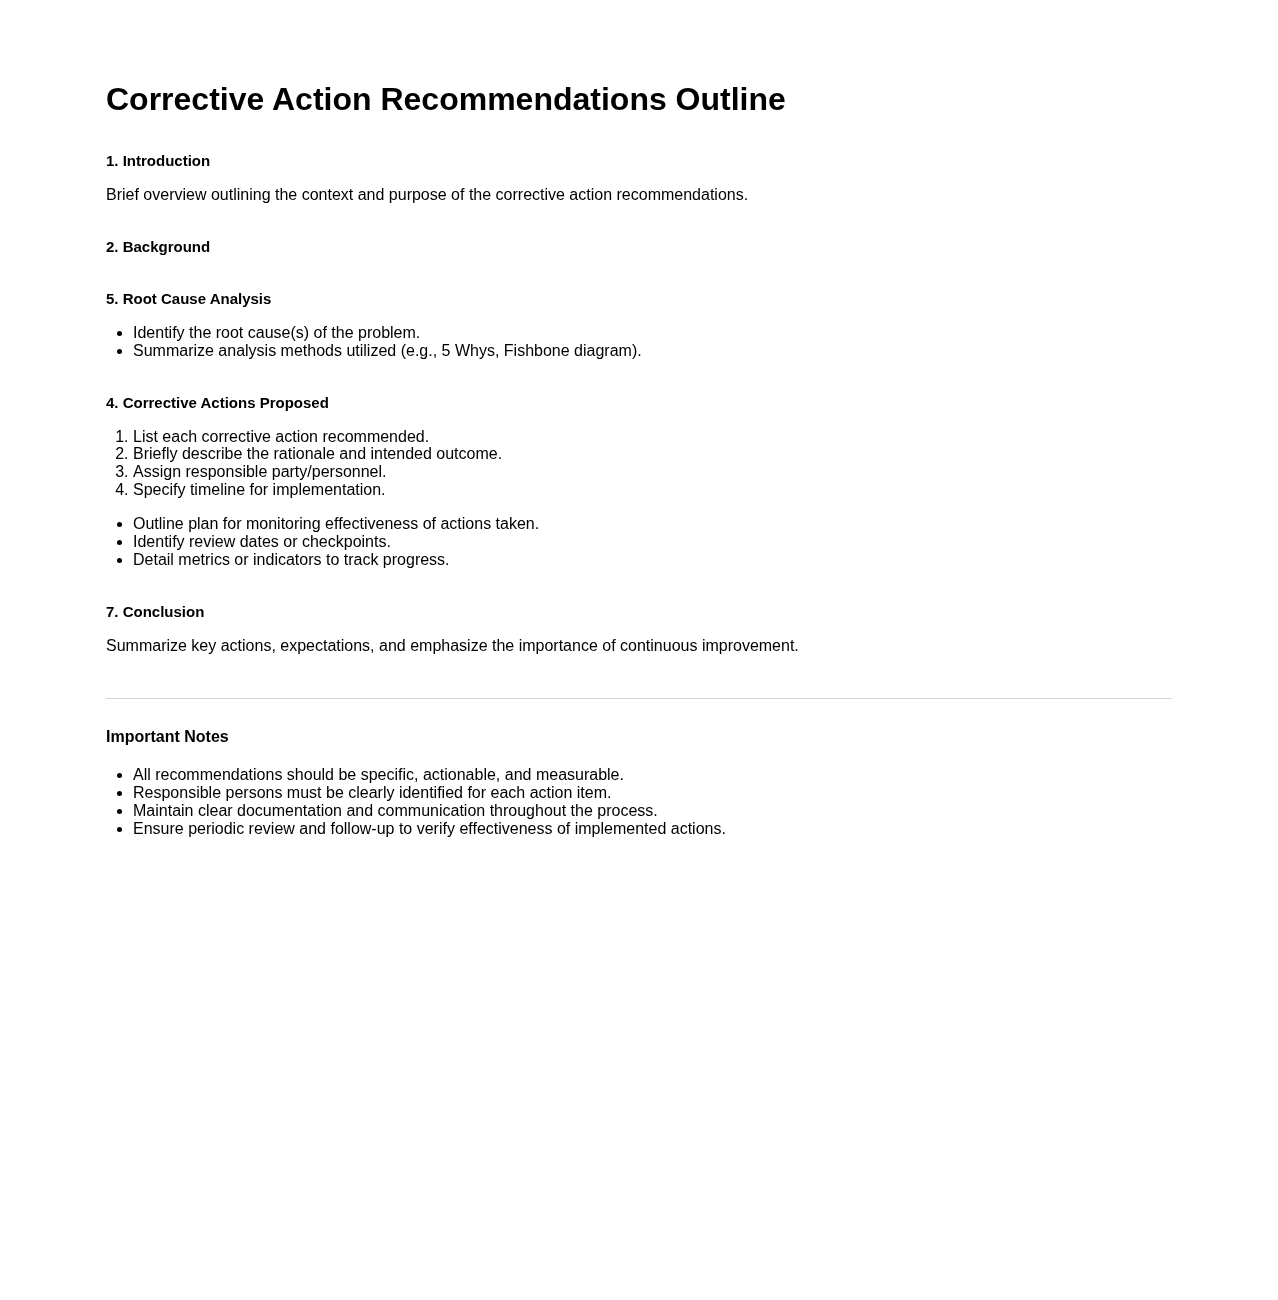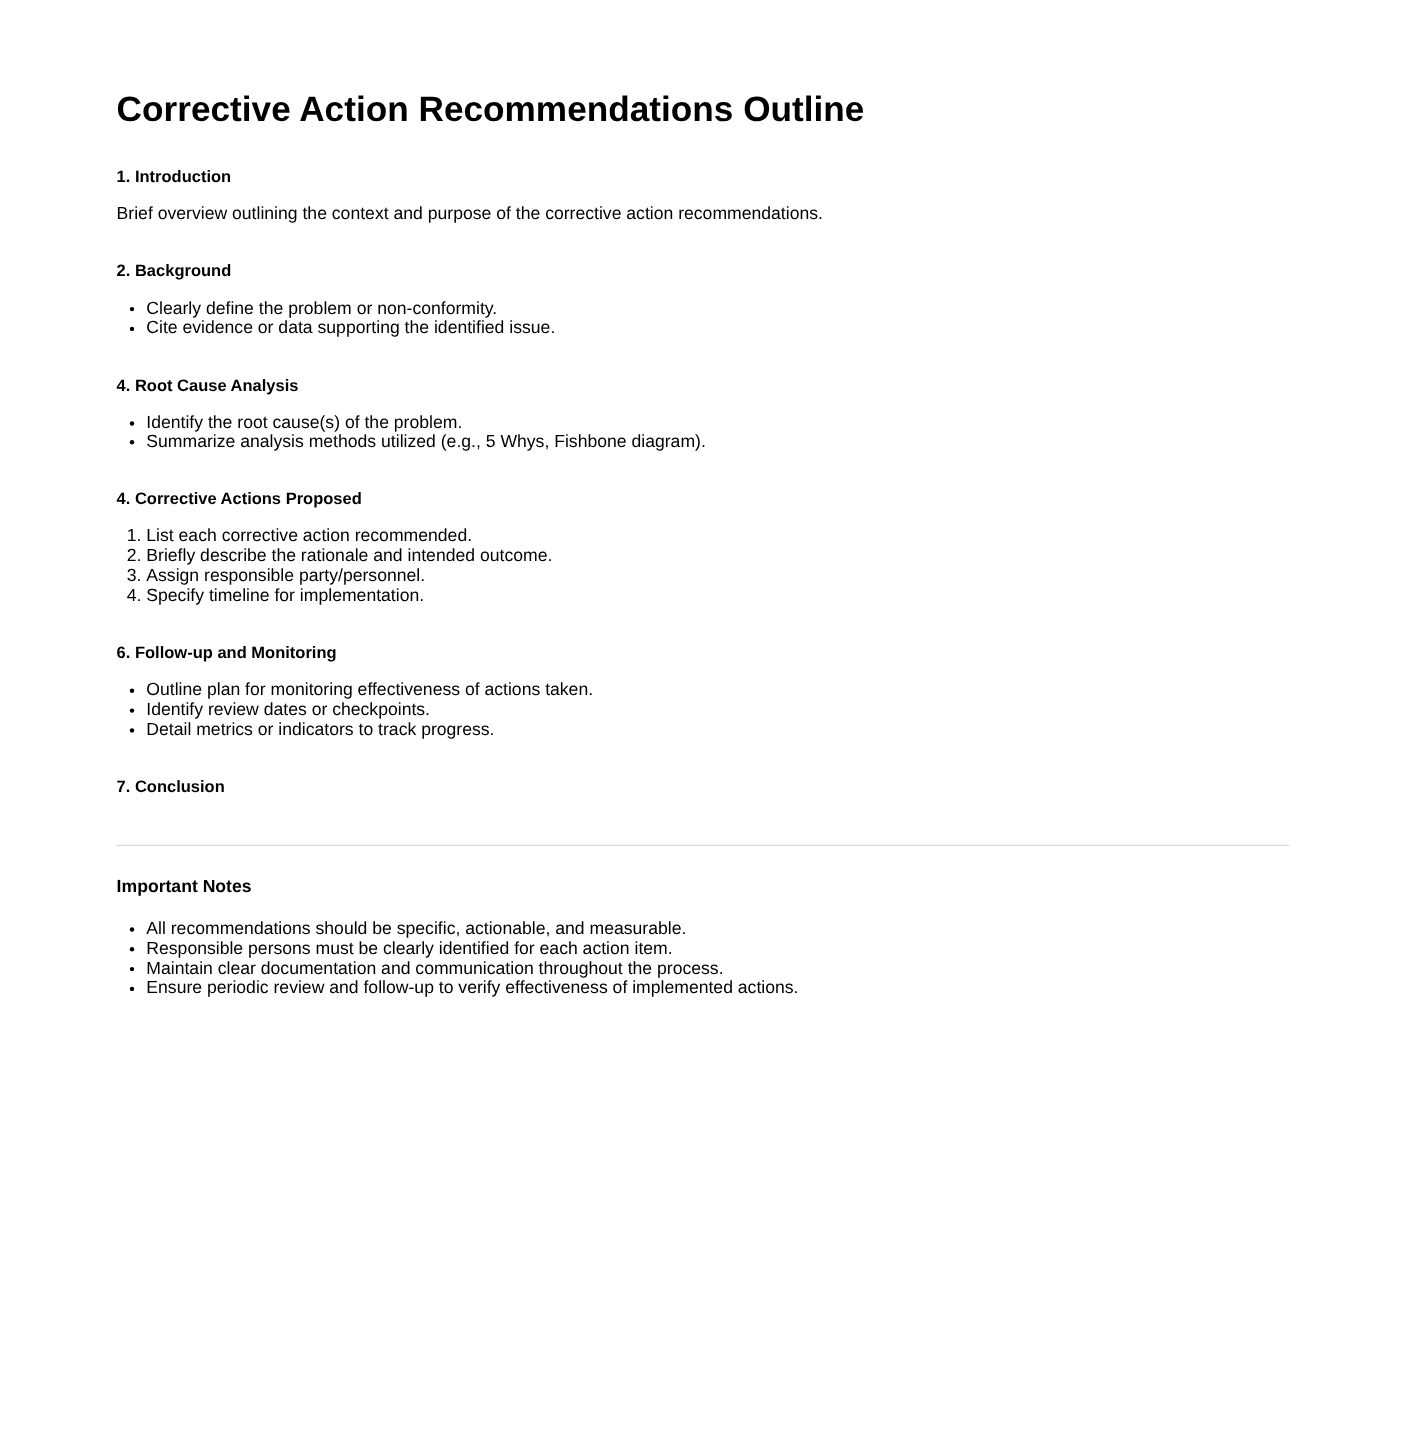--- a/index.html
+++ b/index.html
@@ -57,47 +57,43 @@
 
 <div class="page">
 
   <h1 class="doc-title">Corrective Action Recommendations Outline</h1>
 
   <h2 class="section-heading">1. Introduction</h2>
   <p class="section-paragraph">Brief overview outlining the context and purpose of the corrective action recommendations.</p>
 
   <h2 class="section-heading">2. Background</h2>
 
-  <ul class="bullet-list">
-    <li>Clearly define the problem or non-conformity.</li>
-    <li>Cite evidence or data supporting the identified issue.</li>
-  </ul>
 
-  <h2 class="section-heading">4. Root Cause Analysis</h2>
+  <h2 class="section-heading">5. Root Cause Analysis</h2>
   <ul class="bullet-list">
     <li>Identify the root cause(s) of the problem.</li>
     <li>Summarize analysis methods utilized (e.g., 5 Whys, Fishbone diagram).</li>
   </ul>
 
   <h2 class="section-heading">4. Corrective Actions Proposed</h2>
   <ol class="numbered-list">
     <li>List each corrective action recommended.</li>
     <li>Briefly describe the rationale and intended outcome.</li>
     <li>Assign responsible party/personnel.</li>
     <li>Specify timeline for implementation.</li>
   </ol>
 
-  <h2 class="section-heading">6. Follow-up and Monitoring</h2>
   <ul class="bullet-list">
     <li>Outline plan for monitoring effectiveness of actions taken.</li>
     <li>Identify review dates or checkpoints.</li>
     <li>Detail metrics or indicators to track progress.</li>
   </ul>
 
   <h2 class="section-heading">7. Conclusion</h2>
+  <p class="section-paragraph">Summarize key actions, expectations, and emphasize the importance of continuous improvement.</p>
 
   <hr class="divider">
 
   <h4 class="notes-heading">Important Notes</h4>
   <ul class="bullet-list">
     <li>All recommendations should be specific, actionable, and measurable.</li>
     <li>Responsible persons must be clearly identified for each action item.</li>
     <li>Maintain clear documentation and communication throughout the process.</li>
     <li>Ensure periodic review and follow-up to verify effectiveness of implemented actions.</li>
   </ul>

